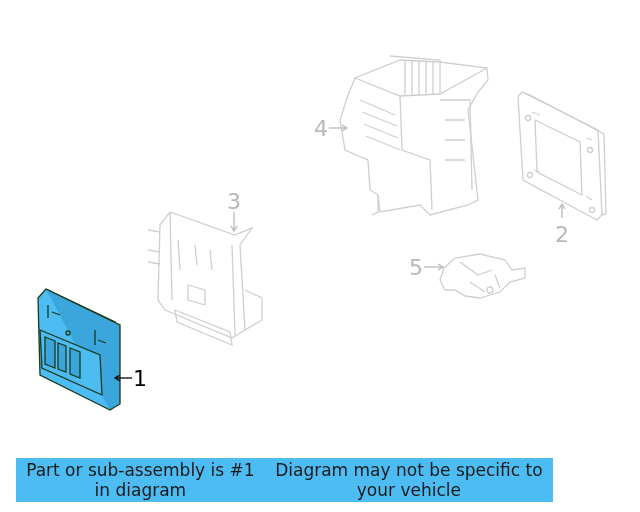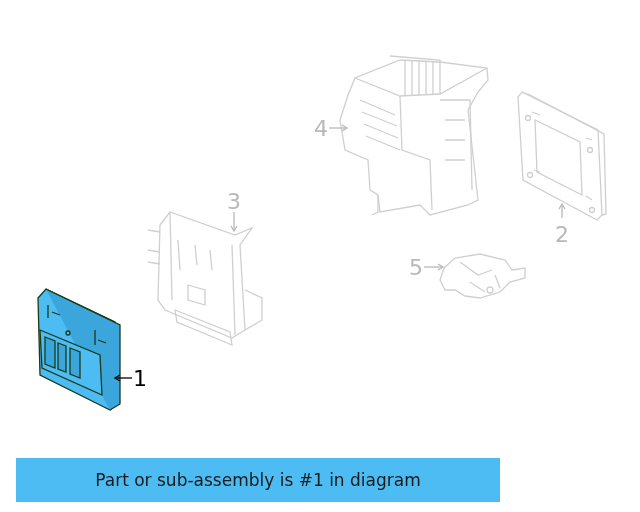--- a/index.html
+++ b/index.html
@@ -1,21 +1,21 @@
 <!DOCTYPE html>
 <html><head>
 <meta charset="utf-8">
 <style>
   html, body { margin: 0; padding: 0; background: #ffffff; }
   body { width: 640px; height: 512px; position: relative; overflow: hidden; font-family: "DejaVu Sans", sans-serif; }
   #diagram { position: absolute; left: 0; top: 0; width: 640px; height: 450px; }
   .callout { position: absolute; font-family: "DejaVu Sans", sans-serif; font-size: 22px; line-height: 22px; }
   .callout.dim { color: #b8b8b8; }
   .callout.active { color: #000000; }
-  #banner { position: absolute; left: 16px; top: 458px; width: 484px; height: 44px; background: #4cbcf3; display: flex; flex-direction: row; align-items: center; justify-content: center; }
+  #banner { position: absolute; left: 16px; top: 458px; width: 537px; height: 44px; background: #4cbcf3; display: flex; flex-direction: row; align-items: center; justify-content: center; }
   #banner span { font-family: "DejaVu Sans", sans-serif; font-size: 17px; line-height: 20px; color: #1a1a1a; display: block; text-align: center; }
 </style>
 </head>
 <body>
 
 <svg id="diagram" viewBox="0 0 640 450" xmlns="http://www.w3.org/2000/svg">
 
   <g fill="none" stroke="#cfcfcf" stroke-width="1.3">
     <path d="M348 95 L355 78 L400 60 L440 62 L487 68 L488 80 L478 92 L468 110 L478 200 L468 205 L430 215 L420 205 L380 212 L378 195 L370 190 L368 160 L345 150 L340 120 Z"></path>
     <path d="M355 78 L400 96 L440 94 L487 68"></path>
@@ -78,13 +78,14 @@
 </svg>
 
 <span class="callout dim" style="left:314px;top:118px;">4</span>
 <span class="callout dim" style="left:555px;top:224px;">2</span>
 <span class="callout dim" style="left:227px;top:191px;">3</span>
 <span class="callout dim" style="left:409px;top:257px;">5</span>
 <span class="callout active" style="left:133px;top:368px;">1</span>
 
 <div id="banner">
   <span>Part or sub-assembly is #1 in diagram</span>
+  <span>Diagram may not be specific to your vehicle</span>
 </div>
 
 </body></html>

